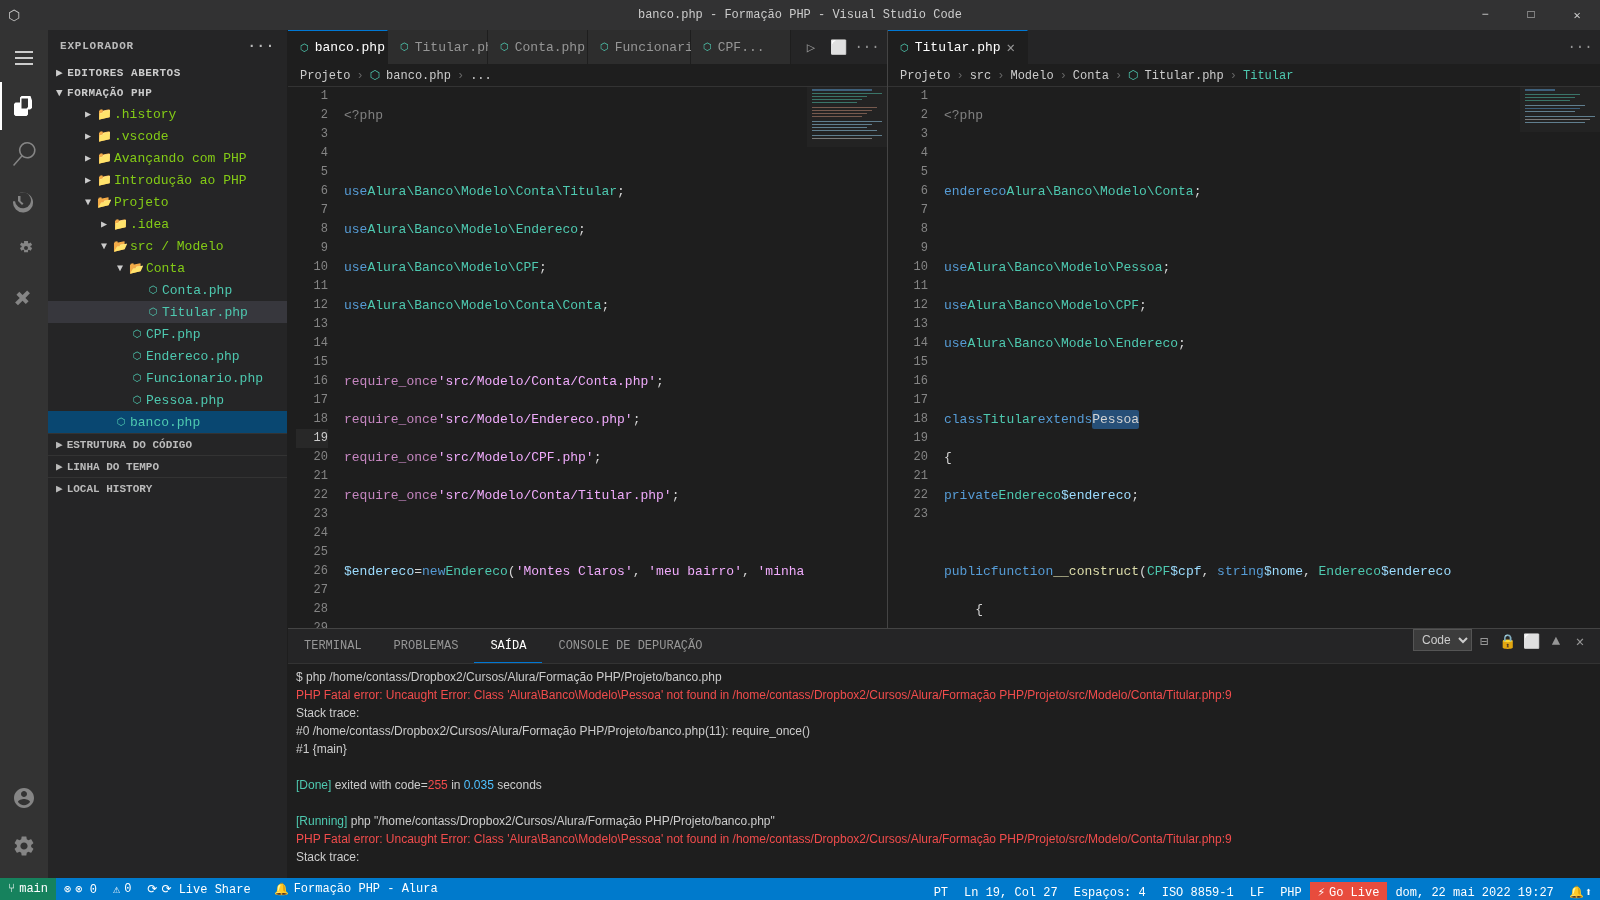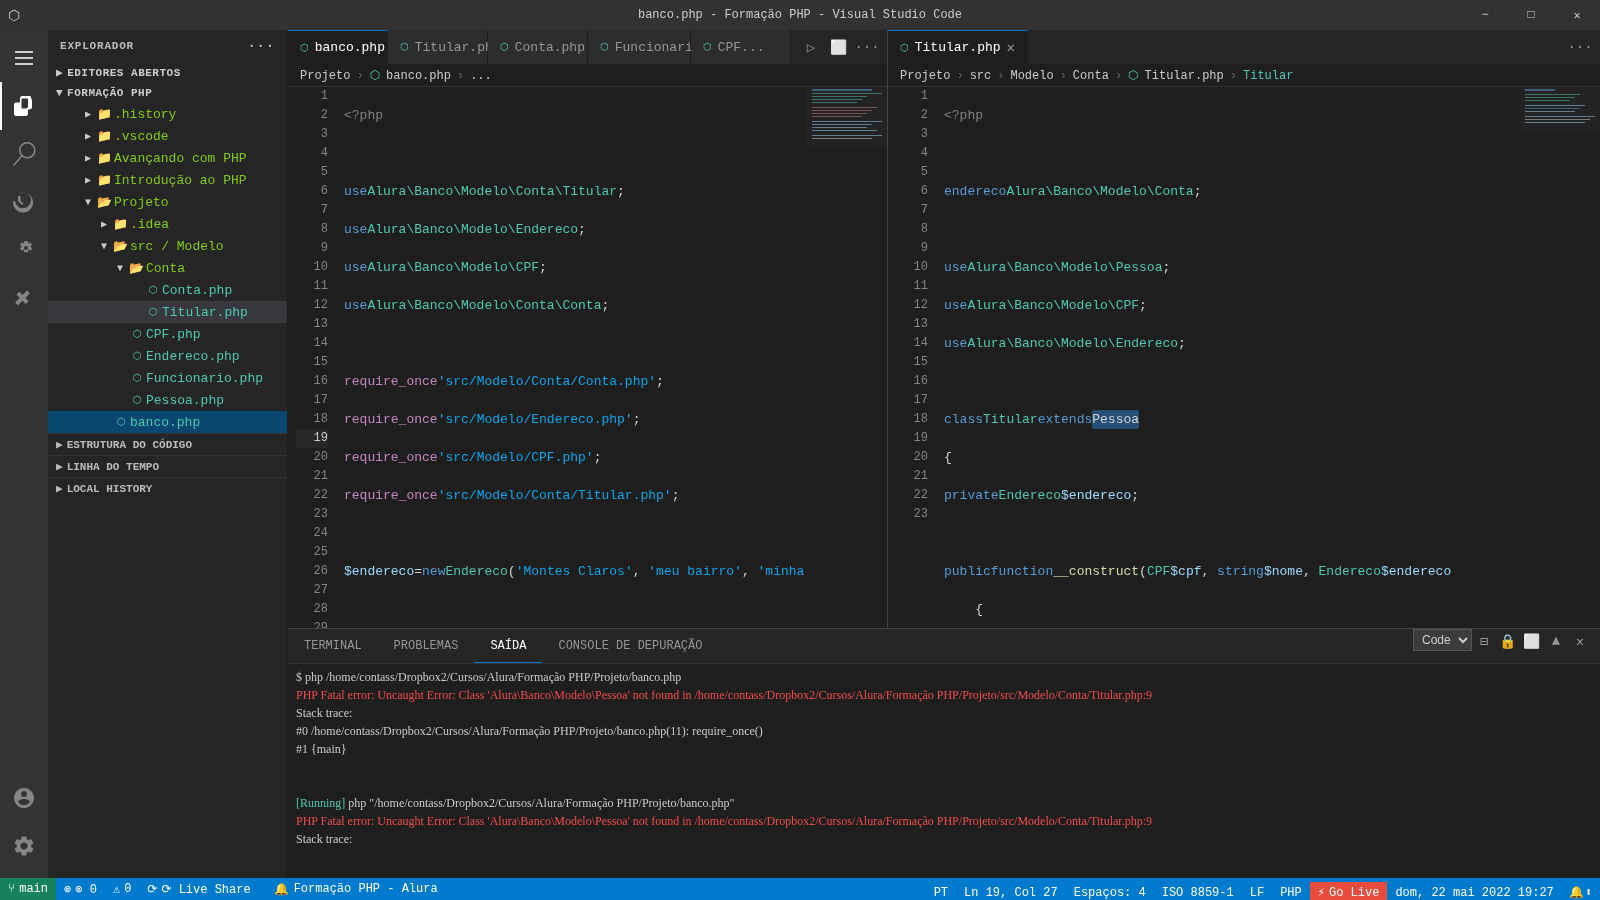--- a/index.html
+++ b/index.html
@@ -248,21 +248,21 @@
       overflow: auto;
       font-size: 13px;
       line-height: 19px;
       padding: 0 8px;
       white-space: pre;
     }
 
     
     .kw { color: #569cd6; }
     .kw2 { color: #c586c0; }
-    .str { color: #0ea5e9; }
+    .str { color: #f0abfc; }
     .fn { color: #dcdcaa; }
     .cls { color: #4ec9b0; }
     .var { color: #9cdcfe; }
     .op { color: #d4d4d4; }
     .ns { color: #4ec9b0; }
     .tag { color: #808080; }
 
     
     .minimap {
       width: 80px;
@@ -325,21 +325,21 @@
       align-items: flex-start;
       padding: 0 8px;
     }
     .terminal-content {
       flex: 1;
       overflow-y: auto;
       padding: 4px 8px;
       font-size: 12px;
       line-height: 18px;
       color: #cccccc;
-      font-family: Liberation Serif, serif;
+      font-family: Liberation Sans, sans-serif;
     }
     .term-error { color: #f14c4c; }
     .term-done { color: #4ec9b0; }
     .term-running { color: #4ec9b0; }
     .term-code-red { color: #f14c4c; }
     .term-seconds { color: #4fc1ff; }
 
     
     .status-bar {
       height: 22px;
@@ -904,20 +904,21 @@
         </div>
       </div>
 
       <div class="terminal-content">
         <div class="term-normal">$ php /home/contass/Dropbox2/Cursos/Alura/Formação PHP/Projeto/banco.php</div>
         <div class="term-error">PHP Fatal error:  Uncaught Error: Class 'Alura\Banco\Modelo\Pessoa' not found in /home/contass/Dropbox2/Cursos/Alura/Formação PHP/Projeto/src/Modelo/Conta/Titular.php:9</div>
         <div>Stack trace:</div>
         <div>#0 /home/contass/Dropbox2/Cursos/Alura/Formação PHP/Projeto/banco.php(11): require_once()</div>
         <div>#1 {main}</div>
         <div>&nbsp;</div>
+        <div><span class="term-done">[Done]</span> exited with code=<span class="term-code-red">255</span> in <span class="term-seconds">0.035</span> seconds</div>
         <div>&nbsp;</div>
         <div><span class="term-running">[Running]</span> php "/home/contass/Dropbox2/Cursos/Alura/Formação PHP/Projeto/banco.php"</div>
         <div class="term-error">PHP Fatal error:  Uncaught Error: Class 'Alura\Banco\Modelo\Pessoa' not found in /home/contass/Dropbox2/Cursos/Alura/Formação PHP/Projeto/src/Modelo/Conta/Titular.php:9</div>
         <div>Stack trace:</div>
 
       </div>
     </div>
   </div>
 </div>
 

